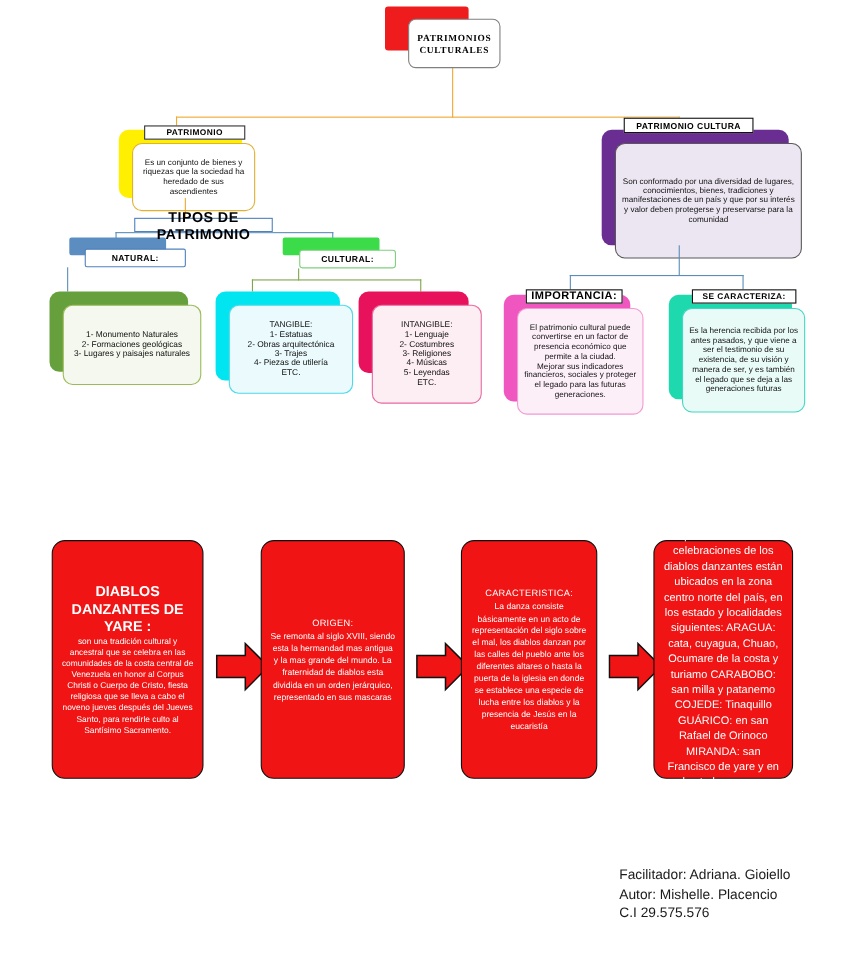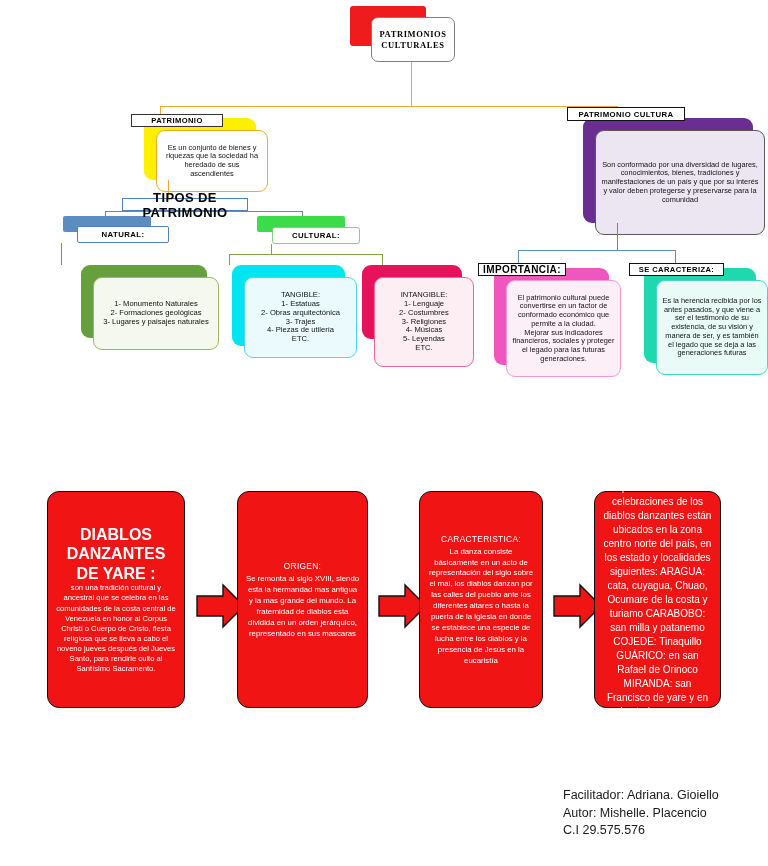--- a/index.html
+++ b/index.html
@@ -5,21 +5,21 @@
 <style>
   html,body{margin:0;padding:0;}
   body{
     width:768px;height:866px;background:#ffffff;
     font-family:"Liberation Sans", sans-serif;
     position:relative;overflow:hidden;
   }
   #canvas{position:absolute;left:0;top:0;width:768px;height:866px;}
 
   
-  .card{position:absolute;margin-left:36px;}
+  .card{position:absolute;}
   .card .shadow{
     position:absolute;left:0;top:0;width:100%;height:100%;
     border-radius:9px;
   }
   .card .face{
     position:absolute;border-radius:9px;
     background:#ffffff;
     box-sizing:border-box;
     display:flex;align-items:center;justify-content:center;
     text-align:center;
@@ -167,41 +167,41 @@
   </div>
 
   <div class="lnb" style="left:617px;top:223px;width:1.2px;height:27px;"></div>
   <div class="lnb" style="left:518px;top:250px;width:158px;height:1.2px;"></div>
   <div class="lnb" style="left:518px;top:250px;width:1.2px;height:14px;"></div>
   <div class="lnb" style="left:675px;top:250px;width:1.2px;height:14px;"></div>
 
   <div class="card" style="left:458px;top:268px;width:115px;height:97px;">
     <div class="shadow" style="background:#f056c0;"></div>
     <div class="face" style="left:12px;top:12px;width:115px;height:97px;border:1.1px solid #f49ad3;background:#fdeff8;font-size:7.4px;color:#111;">
-      <span class="txt">El patrimonio cultural puede convertirse en un factor de conformado económico que permite a la ciudad.
+      <span class="txt">El patrimonio cultural puede convertirse en un factor de presencia económico que permite a la ciudad.
 Mejorar sus indicadores financieros, sociales y proteger el legado para las futuras generaciones.</span>
     </div>
   </div>
   <div class="hdr" style="left:478px;top:263px;width:88px;height:13px;border:1.1px solid #111;font-size:10px;">
     <span>IMPORTANCIA:</span>
   </div>
 
   <div class="card" style="left:608px;top:268px;width:112px;height:95px;">
     <div class="shadow" style="background:#1fd9ae;"></div>
     <div class="face" style="left:12px;top:12px;width:112px;height:95px;border:1.1px solid #45d6c3;background:#e9fbf7;font-size:7.4px;color:#111;">
       <span class="txt">Es la herencia recibida por los antes pasados, y que viene a ser el testimonio de su existencia, de su visión y manera de ser, y es también el legado que se deja a las generaciones futuras</span>
     </div>
   </div>
   <div class="hdr" style="left:629px;top:263px;width:95px;height:13px;border:1.1px solid #111;font-size:7.6px;">
     <span>SE CARACTERIZA:</span>
   </div>
 
   <div class="redbox" style="left:47px;top:491px;width:138px;height:217px;">
     <span>
-      <span class="rtitle" style="font-size:16px;line-height:1.22;">DIABLOS DANZANTES DE YARE :</span>
+      <span class="rtitle" style="font-size:13px;line-height:1.22;">DIABLOS DANZANTES DE YARE :</span>
       <span class="rbody" style="font-size:7.6px;line-height:1.33;">son una tradición cultural y ancestral que se celebra en las comunidades de la costa central de Venezuela en honor al Corpus Christi o Cuerpo de Cristo, fiesta religiosa que se lleva a cabo el noveno jueves después del Jueves Santo, para rendirle culto al Santísimo Sacramento.</span>
     </span>
   </div>
 
   <svg class="arrow" style="left:196px;top:583px;" width="50" height="46" viewBox="0 0 50 46">
     <polygon points="1,13 27,13 27,2 48,23 27,44 27,33 1,33" fill="#f01414" stroke="#111" stroke-width="1.4"></polygon>
   </svg>
 
   <div class="redbox" style="left:237px;top:491px;width:131px;height:217px;">
     <span>

